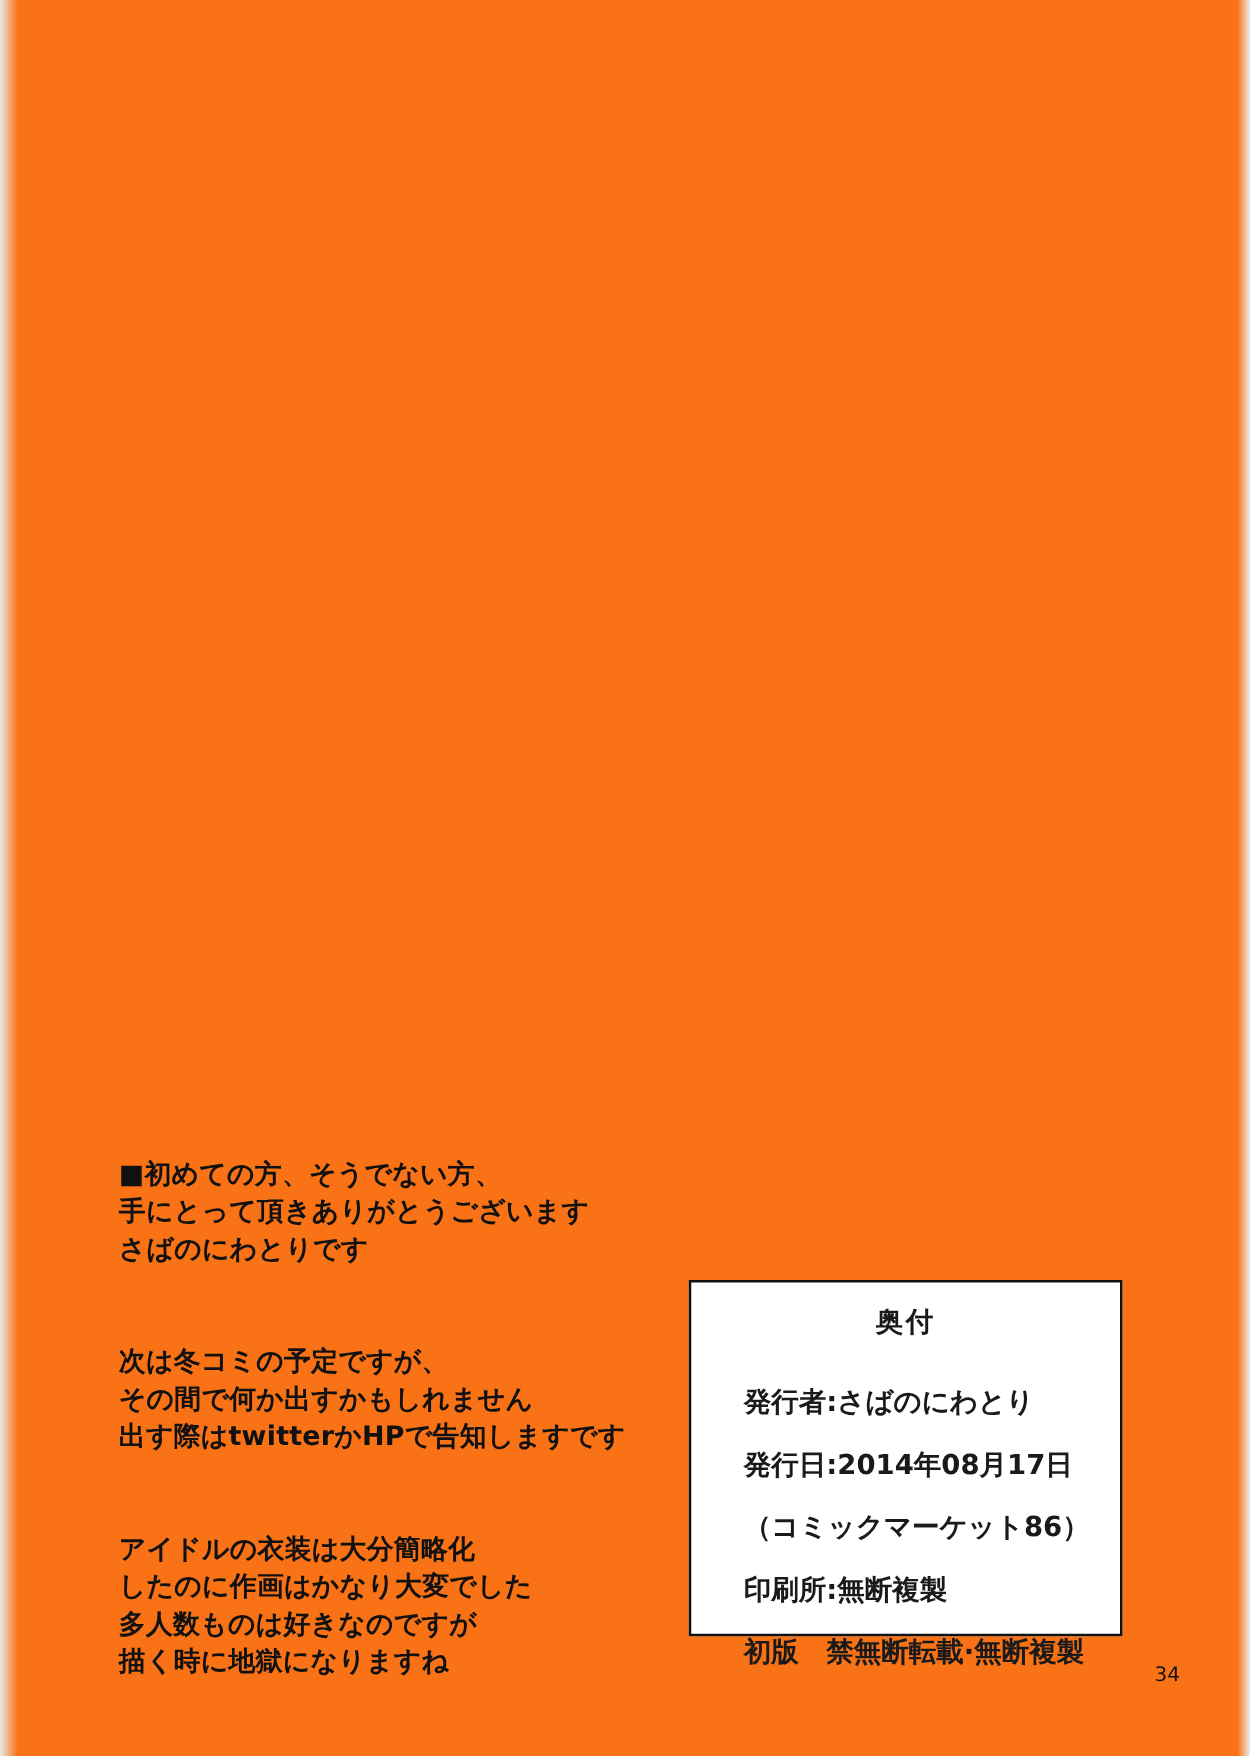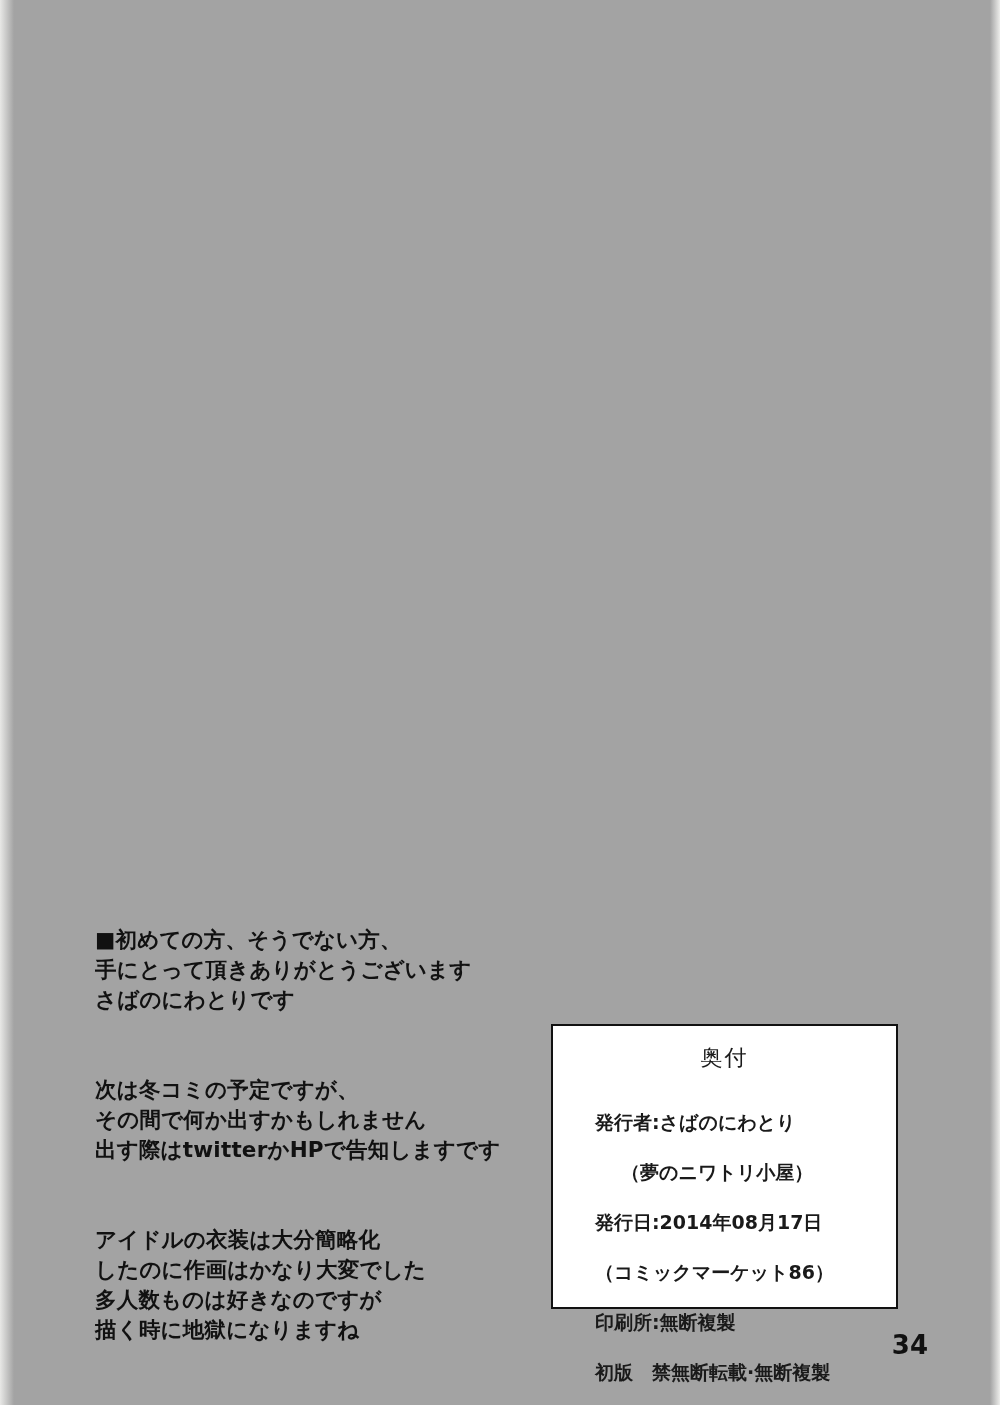--- a/index.html
+++ b/index.html
@@ -11,21 +11,21 @@
     height: 1405px;
     background: #ffffff;
     font-family: "DejaVu Sans", sans-serif;
     color: #1a1a1a;
     position: relative;
     overflow: hidden;
   }
   .page {
     position: absolute;
     inset: 0;
-    background: #a3a3a3;
+    background: #f97316;
   }
   
   .page::before {
     content: "";
     position: absolute;
     left: 0; top: 0; bottom: 0;
     width: 14px;
     background: linear-gradient(to right, #e8e8e6, rgba(255,255,255,0));
     pointer-events: none;
   }
@@ -68,44 +68,44 @@
     top: 1024px;
     width: 347px;
     height: 285px;
     border: 2px solid #111;
     background: #fff;
     box-sizing: border-box;
   }
   .colophon-title {
     text-align: center;
     font-size: 22px;
-    font-weight: 400;
+    font-weight: 700;
     margin-top: 17px;
     letter-spacing: 2px;
   }
   .colophon-body {
     margin-top: 12px;
     padding: 0 10px 0 42px;
-    font-size: 19px;
+    font-size: 22px;
     line-height: 25px;
     font-weight: 700;
     white-space: pre-line;
   }
   .colophon-body .line-indent {
     padding-left: 26px;
     display: block;
   }
 
   .page-number {
     position: absolute;
-    right: 72px;
+    right: 56px;
     top: 1330px;
     font-family: "DejaVu Sans", sans-serif;
-    font-size: 26px;
-    font-weight: 700;
+    font-size: 16px;
+    font-weight: 400;
     color: #111;
   }
 </style>
 </head>
 <body>
 
 <div class="page">
 
   <div class="afterword">
     <div class="para">■初めての方、そうでない方、
@@ -118,21 +118,20 @@
 したのに作画はかなり大変でした
 多人数ものは好きなのですが
 描く時に地獄になりますね</div>
     
   </div>
 
   <div class="colophon">
     <div class="colophon-title">奥付</div>
     <div class="colophon-body">
       <span>発行者:さばのにわとり</span><br>
-      <span class="line-indent">（夢のニワトリ小屋）</span>
       <span>発行日:2014年08月17日</span><br>
       <span>（コミックマーケット86）</span><br>
       <span>印刷所:無断複製</span><br>
       <span>初版　禁無断転載·無断複製</span>
     </div>
 
   </div>
 
   <div class="page-number">34</div>
 

